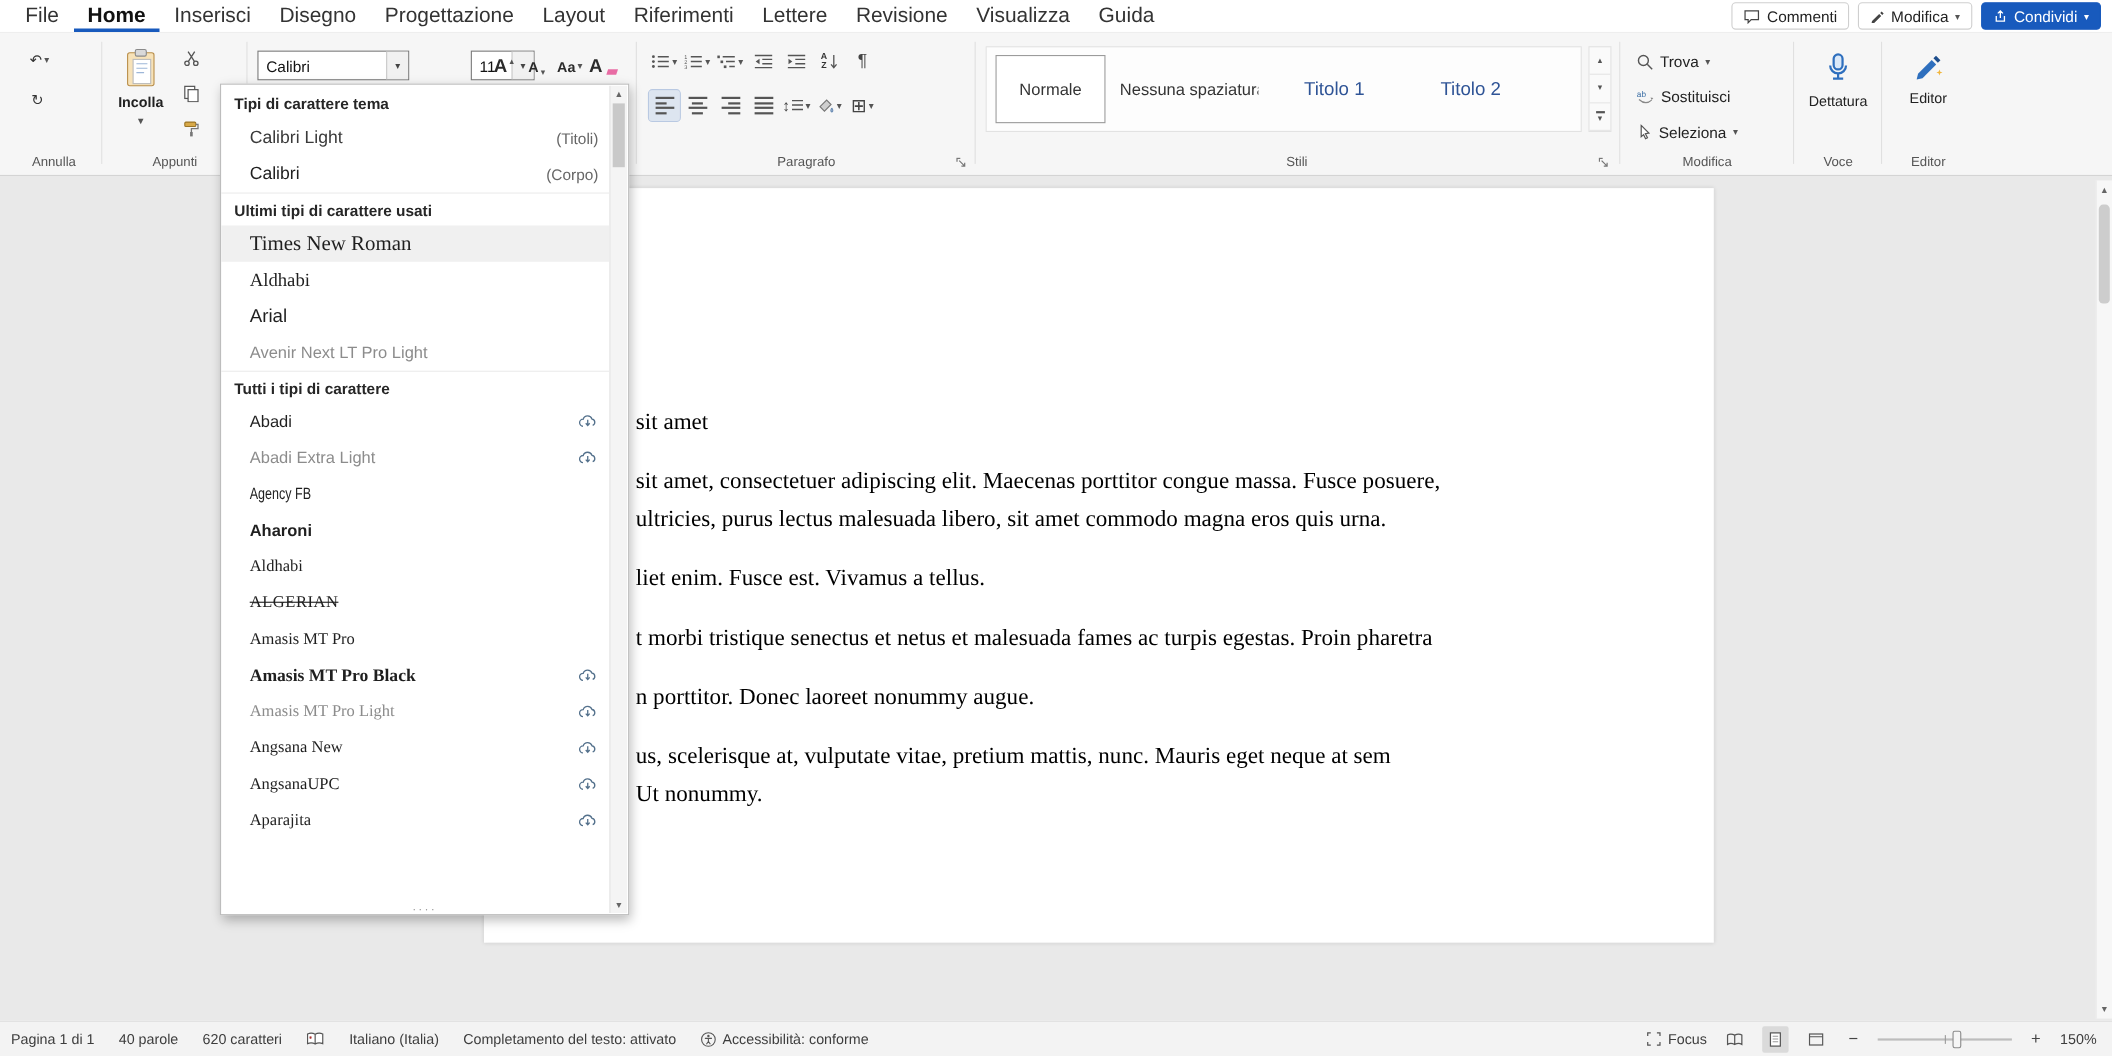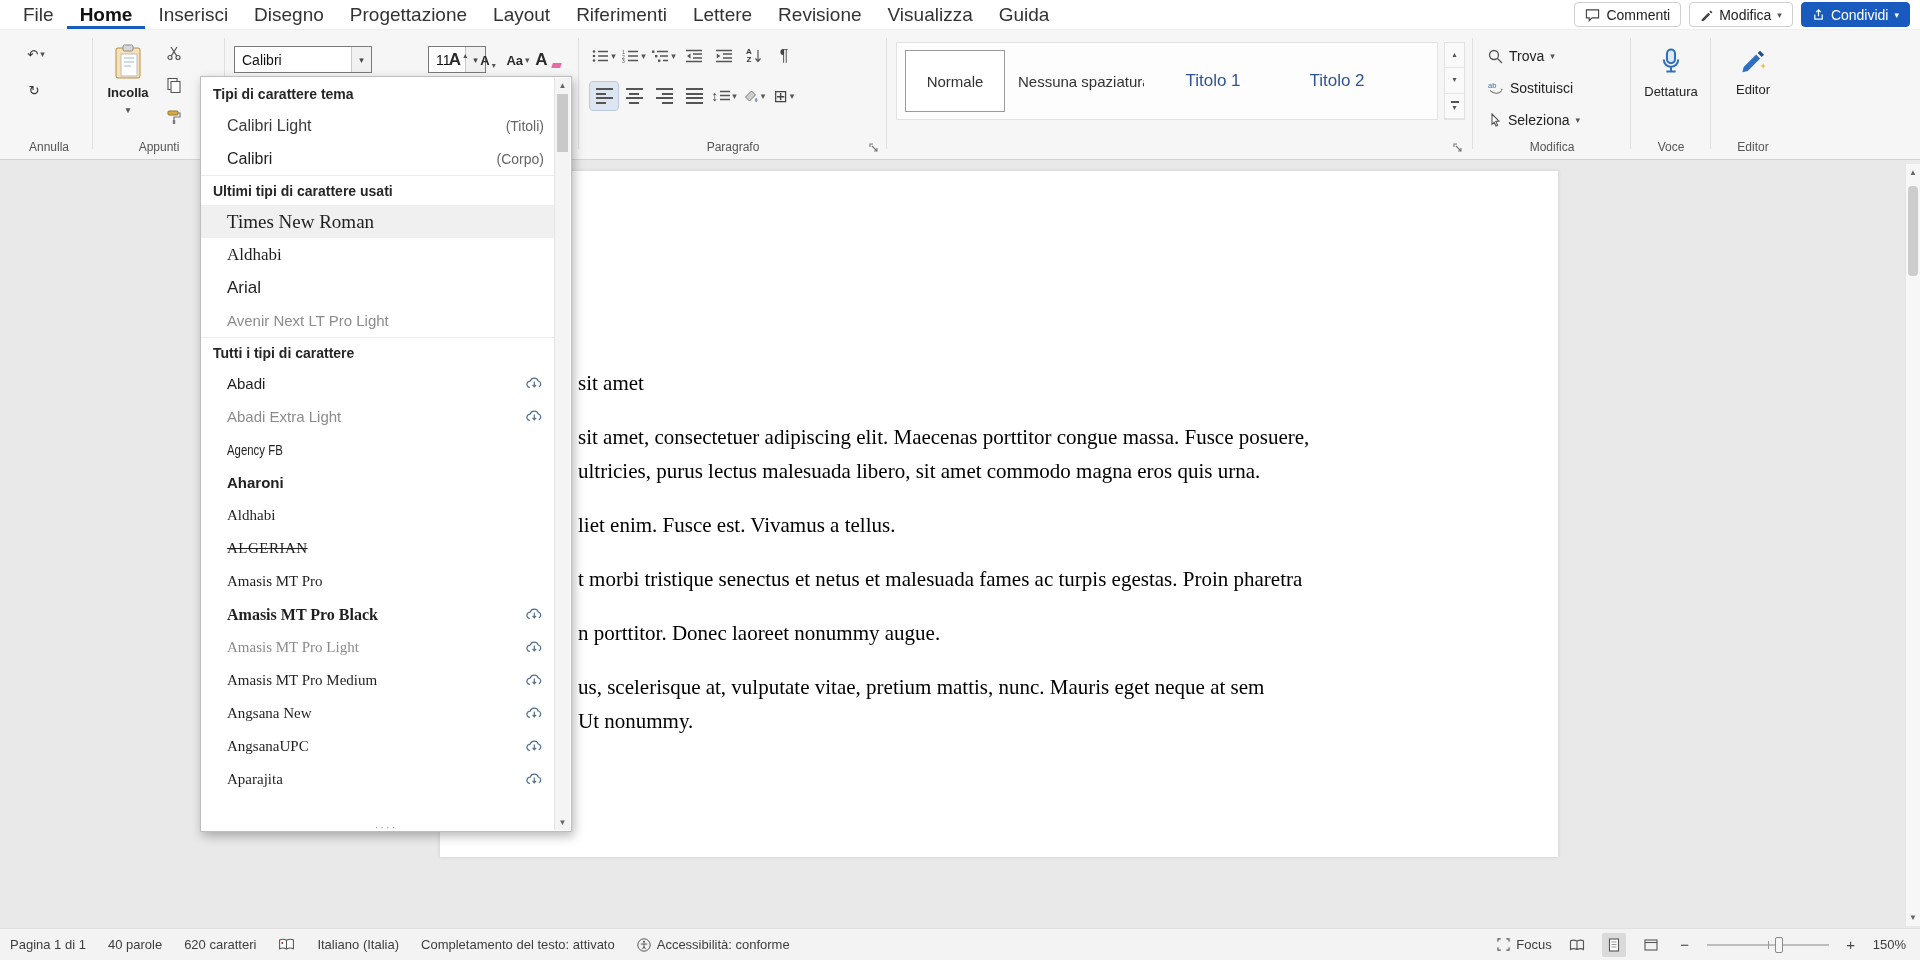--- a/index.html
+++ b/index.html
@@ -409,20 +409,21 @@
 
           <button class="style-item heading">Titolo 1</button>
 
           <button class="style-item heading">Titolo 2</button>
         </div>
       <div class="gal-arrows">
         <button>▴</button>
         <button>▾</button>
         <button><span class="more-bar"></span>▾</button>
       </div>
+      <div class="glabel">Stili</div>
       <div class="launcher">
           <svg width="10" height="10" viewBox="0 0 10 10">
             <path d="M1 4 V1 h3 M3 3 l5 5 M8 5 v3 h-3" fill="none" stroke="#777" stroke-width="1.1"></path>
           </svg>
         </div>
     </div>
 
     <div class="rgroup" style="left:1478px;width:148px">
       <button class="edit-row" style="top:14px">
         <svg width="15" height="15" viewBox="0 0 15 15">
@@ -619,63 +620,53 @@
           <span class="dd-name">Amasis MT Pro Light</span>
 
           <span class="dd-cloud">
             <svg width="19" height="13" viewBox="0 0 19 13">
               <path d="M5 10.5 a3.2 3.2 0 0 1 .2-6.4 a4.2 4.2 0 0 1 8-.1 a2.9 2.9 0 0 1 .6 5.6" fill="none" stroke="#54718c" stroke-width="1.2"></path>
               <path d="M9.3 4.5 v5 M7.5 7.8 L9.3 9.8 l1.8-2" fill="none" stroke="#54718c" stroke-width="1.2"></path>
             </svg>
           </span>
         </div>
 
+
         <div class="dd-row f-serif f-small">
-          <span class="dd-name">Amasis MT Pro Medium</span>
+          <span class="dd-name">Angsana New</span>
 
           <span class="dd-cloud">
             <svg width="19" height="13" viewBox="0 0 19 13">
               <path d="M5 10.5 a3.2 3.2 0 0 1 .2-6.4 a4.2 4.2 0 0 1 8-.1 a2.9 2.9 0 0 1 .6 5.6" fill="none" stroke="#54718c" stroke-width="1.2"></path>
               <path d="M9.3 4.5 v5 M7.5 7.8 L9.3 9.8 l1.8-2" fill="none" stroke="#54718c" stroke-width="1.2"></path>
             </svg>
           </span>
         </div>
 
         <div class="dd-row f-serif f-small">
-          <span class="dd-name">Angsana New</span>
+          <span class="dd-name">AngsanaUPC</span>
 
           <span class="dd-cloud">
             <svg width="19" height="13" viewBox="0 0 19 13">
               <path d="M5 10.5 a3.2 3.2 0 0 1 .2-6.4 a4.2 4.2 0 0 1 8-.1 a2.9 2.9 0 0 1 .6 5.6" fill="none" stroke="#54718c" stroke-width="1.2"></path>
               <path d="M9.3 4.5 v5 M7.5 7.8 L9.3 9.8 l1.8-2" fill="none" stroke="#54718c" stroke-width="1.2"></path>
             </svg>
           </span>
         </div>
 
         <div class="dd-row f-serif f-small">
-          <span class="dd-name">AngsanaUPC</span>
+          <span class="dd-name">Aparajita</span>
 
           <span class="dd-cloud">
             <svg width="19" height="13" viewBox="0 0 19 13">
               <path d="M5 10.5 a3.2 3.2 0 0 1 .2-6.4 a4.2 4.2 0 0 1 8-.1 a2.9 2.9 0 0 1 .6 5.6" fill="none" stroke="#54718c" stroke-width="1.2"></path>
               <path d="M9.3 4.5 v5 M7.5 7.8 L9.3 9.8 l1.8-2" fill="none" stroke="#54718c" stroke-width="1.2"></path>
             </svg>
           </span>
         </div>
-
-        <div class="dd-row f-serif f-small">
-          <span class="dd-name">Aparajita</span>
-
-          <span class="dd-cloud">
-            <svg width="19" height="13" viewBox="0 0 19 13">
-              <path d="M5 10.5 a3.2 3.2 0 0 1 .2-6.4 a4.2 4.2 0 0 1 8-.1 a2.9 2.9 0 0 1 .6 5.6" fill="none" stroke="#54718c" stroke-width="1.2"></path>
-              <path d="M9.3 4.5 v5 M7.5 7.8 L9.3 9.8 l1.8-2" fill="none" stroke="#54718c" stroke-width="1.2"></path>
-            </svg>
-          </span>
-        </div>
       </div>
     <div class="dd-scroll">
       <span class="sarrow" style="top:3px">▲</span>
       <span class="thumb"></span>
       <span class="sarrow" style="bottom:3px">▼</span>
     </div>
   </div>
 
   <div class="statusbar">
     <div class="sleft">

